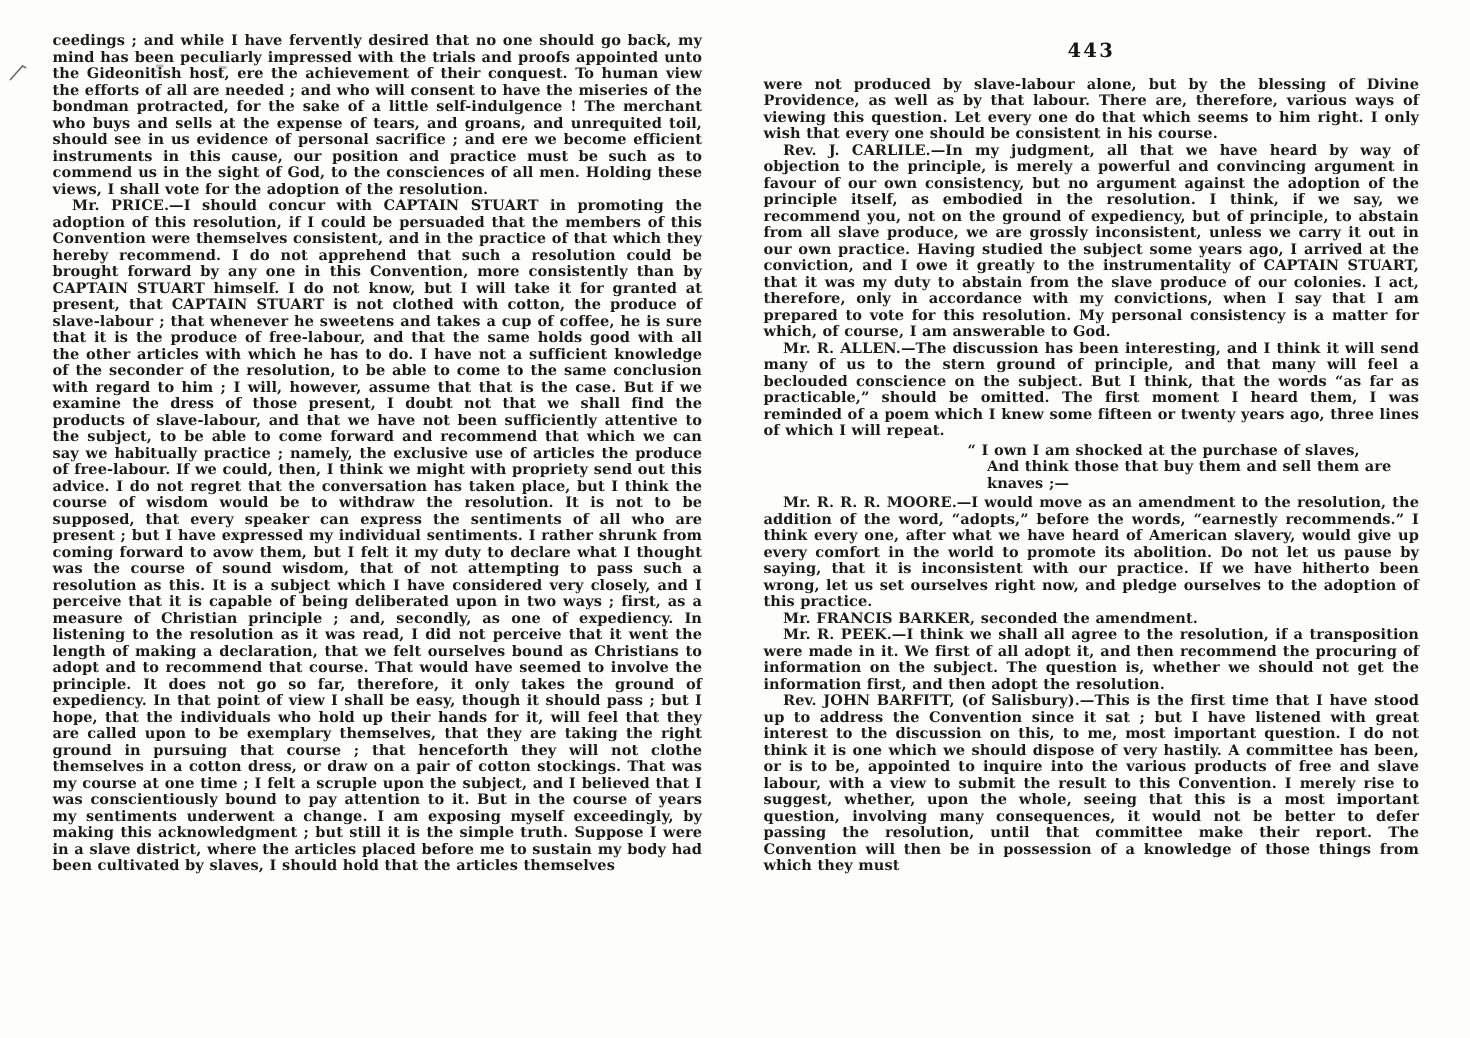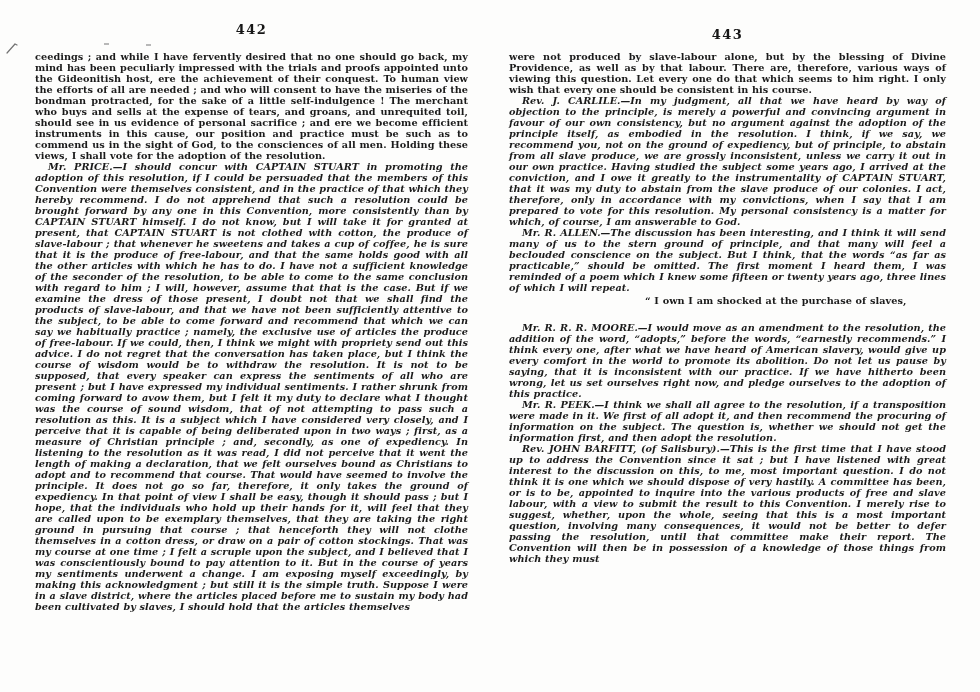--- a/index.html
+++ b/index.html
@@ -33,23 +33,23 @@
   .text-block {
     font-size: 9.7px;
     font-weight: bold;
     line-height: 11px;
     text-align: justify;
     letter-spacing: 0.05px;
     word-spacing: 0.3px;
     color: #1b1b1b;
   }
   .text-block p { margin: 0; }
-  .text-block p.indent { text-indent: 13px; font-style: italic; }
+  .text-block p.indent { text-indent: 13px; }
   .verse {
-    margin: 2px 0 16px 0;
+    margin: 2px 0 2px 0;
     text-align: left;
   }
   .verse-line { padding-left: 149px; }
   .verse-line:first-child { padding-left: 136px; }
   .pencil-mark {
     position: absolute;
     left: 5px;
     top: 41px;
     width: 14px;
     height: 14px;
@@ -69,35 +69,36 @@
 
 <div class="scan-canvas">
 
   <svg class="pencil-mark" viewBox="0 0 14 14">
     <path d="M2 12 L10 3 M10 3 L12 4" stroke="#5a5a5a" stroke-width="1.2" fill="none" stroke-linecap="round"></path>
   </svg>
   <div class="speck speck-1"></div>
   <div class="speck speck-2"></div>
 
   <div class="book-page page-left">
-    <div class="page-number">442</div>
     <div class="text-block">
       <p>ceedings ; and while I have fervently desired that no one should go back, my mind has been peculiarly impressed with the trials and proofs appointed unto the Gideonitish host, ere the achievement of their conquest.  To human view the efforts of all are needed ; and who will consent to have the miseries of the bondman protracted, for the sake of a little self-indulgence !  The merchant who buys and sells at the expense of tears, and groans, and unrequited toil, should see in us evidence of personal sacrifice ; and ere we become efficient instruments in this cause, our position and practice must be such as to commend us in the sight of God, to the consciences of all men. Holding these views, I shall vote for the adoption of the resolution.</p>
       <p class="indent">Mr. PRICE.—I should concur with CAPTAIN STUART in promoting the adoption of this resolution, if I could be persuaded that the members of this Convention were themselves consistent, and in the practice of that which they hereby recommend.  I do not apprehend that such a resolution could be brought forward by any one in this Convention, more consistently than by CAPTAIN STUART himself.  I do not know, but I will take it for granted at present, that CAPTAIN STUART is not clothed with cotton, the produce of slave-labour ; that whenever he sweetens and takes a cup of coffee, he is sure that it is the produce of free-labour, and that the same holds good with all the other articles with which he has to do.  I have not a sufficient knowledge of the seconder of the resolution, to be able to come to the same conclusion with regard to him ; I will, however, assume that that is the case.  But if we examine the dress of those present, I doubt not that we shall find the products of slave-labour, and that we have not been sufficiently attentive to the subject, to be able to come forward and recommend that which we can say we habitually practice ; namely, the exclusive use of articles the produce of free-labour.  If we could, then, I think we might with propriety send out this advice.  I do not regret that the conversation has taken place, but I think the course of wisdom would be to withdraw the resolution.  It is not to be supposed, that every speaker can express the sentiments of all who are present ; but I have expressed my individual sentiments.  I rather shrunk from coming forward to avow them, but I felt it my duty to declare what I thought was the course of sound wisdom, that of not attempting to pass such a resolution as this.  It is a subject which I have considered very closely, and I perceive that it is capable of being deliberated upon in two ways ; first, as a measure of Christian principle ; and, secondly, as one of expediency.  In listening to the resolution as it was read, I did not perceive that it went the length of making a declaration, that we felt ourselves bound as Christians to adopt and to recommend that course.  That would have seemed to involve the principle. It does not go so far, therefore, it only takes the ground of expediency.  In that point of view I shall be easy, though it should pass ; but I hope, that the individuals who hold up their hands for it, will feel that they are called upon to be exemplary themselves, that they are taking the right ground in pursuing that course ; that henceforth they will not clothe themselves in a cotton dress, or draw on a pair of cotton stockings.  That was my course at one time ; I felt a scruple upon the subject, and I believed that I was conscientiously bound to pay attention to it.  But in the course of years my sentiments underwent a change.  I am exposing myself exceedingly, by making this acknowledgment ; but still it is the simple truth.  Suppose I were in a slave district, where the articles placed before me to sustain my body had been cultivated by slaves, I should hold that the articles themselves</p>
     </div>
   </div>
 
   <div class="book-page page-right">
     <div class="page-number">443</div>
     <div class="text-block">
       <p>were not produced by slave-labour alone, but by the blessing of Divine Providence, as well as by that labour.  There are, therefore, various ways of viewing this question.  Let every one do that which seems to him right. I only wish that every one should be consistent in his course.</p>
       <p class="indent">Rev. J. CARLILE.—In my judgment, all that we have heard by way of objection to the principle, is merely a powerful and convincing argument in favour of our own consistency, but no argument against the adoption of the principle itself, as embodied in the resolution.  I think, if we say, we recommend you, not on the ground of expediency, but of principle, to abstain from all slave produce, we are grossly inconsistent, unless we carry it out in our own practice.  Having studied the subject some years ago, I arrived at the conviction, and I owe it greatly to the instrumentality of CAPTAIN STUART, that it was my duty to abstain from the slave produce of our colonies.  I act, therefore, only in accordance with my convictions, when I say that I am prepared to vote for this resolution.  My personal consistency is a matter for which, of course, I am answerable to God.</p>
       <p class="indent">Mr. R. ALLEN.—The discussion has been interesting, and I think it will send many of us to the stern ground of principle, and that many will feel a beclouded conscience on the subject.  But I think, that the words “as far as practicable,” should be omitted.  The first moment I heard them, I was reminded of a poem which I knew some fifteen or twenty years ago, three lines of which I will repeat.</p>
       <div class="verse">
         <div class="verse-line">“ I own I am shocked at the purchase of slaves,</div>
+        <div class="verse-line">And think those that buy them and sell them are knaves ;—</div>
       </div>
       <p class="indent">Mr. R. R. R. MOORE.—I would move as an amendment to the resolution, the addition of the word, “adopts,” before the words, “earnestly recommends.”  I think every one, after what we have heard of American slavery, would give up every comfort in the world to promote its abolition.  Do not let us pause by saying, that it is inconsistent with our practice.  If we have hitherto been wrong, let us set ourselves right now, and pledge ourselves to the adoption of this practice.</p>
+      <p class="indent">Mr. FRANCIS BARKER, seconded the amendment.</p>
       <p class="indent">Mr. R. PEEK.—I think we shall all agree to the resolution, if a transposition were made in it.  We first of all adopt it, and then recommend the procuring of information on the subject.  The question is, whether we should not get the information first, and then adopt the resolution.</p>
       <p class="indent">Rev. JOHN BARFITT, (of Salisbury).—This is the first time that I have stood up to address the Convention since it sat ; but I have listened with great interest to the discussion on this, to me, most important question.  I do not think it is one which we should dispose of very hastily.  A committee has been, or is to be, appointed to inquire into the various products of free and slave labour, with a view to submit the result to this Convention.  I merely rise to suggest, whether, upon the whole, seeing that this is a most important question, involving many consequences, it would not be better to defer passing the resolution, until that committee make their report.  The Convention will then be in possession of a knowledge of those things from which they must</p>
     </div>
   </div>
 
 </div>
 
 </body></html>

